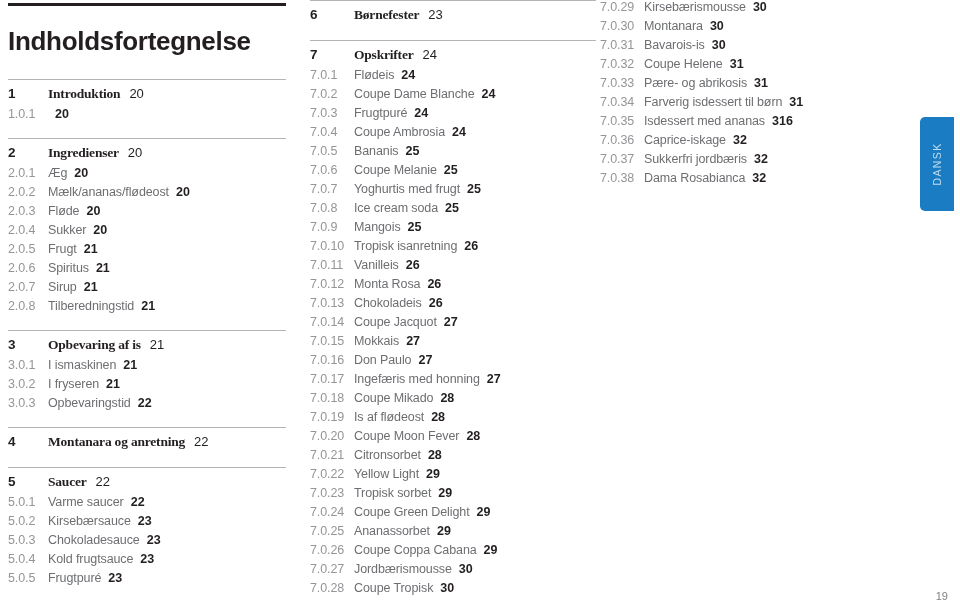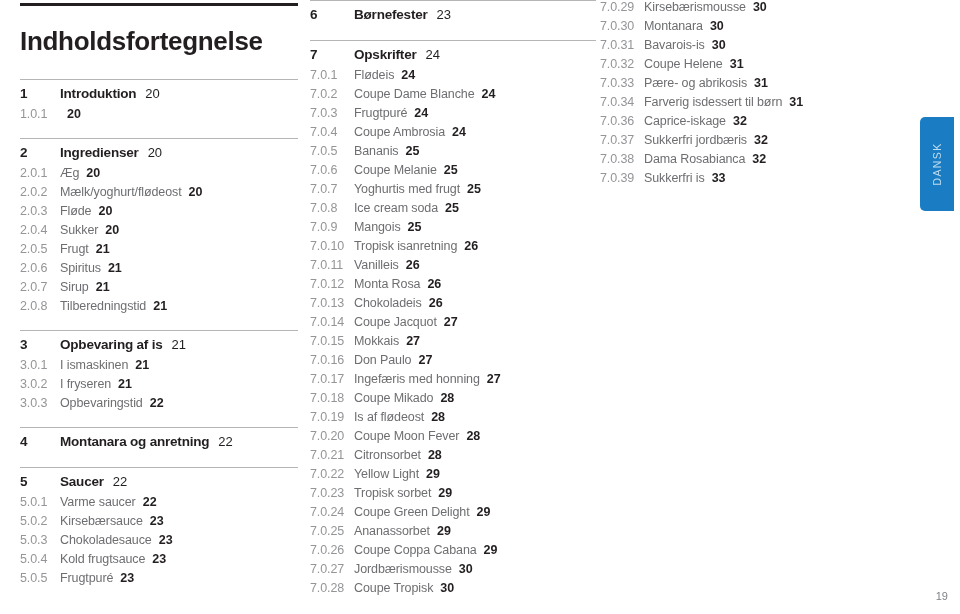--- a/index.html
+++ b/index.html
@@ -13,21 +13,21 @@
     position: relative;
     width: 960px; height: 614px;
     background: #ffffff;
   }
 
   
   .col {
     position: absolute;
     top: 0;
   }
-  #col-left   { left: 20px;   width: 278px; }
+  #col-left   { left: 8px;   width: 278px; }
   #col-mid    { left: 310px; width: 286px; }
   #col-right  { left: 600px; width: 282px; }
 
   
   .title-rule {
     height: 3px;
     background: #231f20;
     margin-top: 3px;
     margin-bottom: 20px;
   }
@@ -79,20 +79,21 @@
   .row.head .num {
     font-size: 13.5px;
     font-weight: bold;
     color: #231f20;
   }
   .row.head .ttl {
     font-size: 13.5px;
     font-weight: bold;
     color: #231f20;
     letter-spacing: -0.2px;
+    font-family: Liberation Serif, serif;
   }
   .row.head .pg {
     font-size: 13px;
     font-weight: normal;
     color: #231f20;
     margin-left: 9px;
   }
 
   
   #col-left  .row .num { width: 40px; }
@@ -162,21 +163,21 @@
             <span class="ttl">Ingredienser</span>
             <span class="pg">20</span>
           </div>
           <div class="row">
             <span class="num">2.0.1</span>
             <span class="ttl">Æg</span>
             <span class="pg">20</span>
           </div>
           <div class="row">
             <span class="num">2.0.2</span>
-            <span class="ttl">Mælk/yoghurt/flødeost</span>
+            <span class="ttl">Mælk/ananas/flødeost</span>
             <span class="pg">20</span>
           </div>
           <div class="row">
             <span class="num">2.0.3</span>
             <span class="ttl">Fløde</span>
             <span class="pg">20</span>
           </div>
           <div class="row">
             <span class="num">2.0.4</span>
             <span class="ttl">Sukker</span>
@@ -464,39 +465,39 @@
             <span class="num">7.0.33</span>
             <span class="ttl">Pære- og abrikosis</span>
             <span class="pg">31</span>
           </div>
           <div class="row">
             <span class="num">7.0.34</span>
             <span class="ttl">Farverig isdessert til børn</span>
             <span class="pg">31</span>
           </div>
           <div class="row">
+            <span class="num">7.0.35</span>
+            <span class="ttl">Isdessert med ananas</span>
+            <span class="pg">316</span>
+          </div>
+          <div class="row">
             <span class="num">7.0.36</span>
             <span class="ttl">Caprice-iskage</span>
             <span class="pg">32</span>
           </div>
           <div class="row">
             <span class="num">7.0.37</span>
             <span class="ttl">Sukkerfri jordbæris</span>
             <span class="pg">32</span>
           </div>
           <div class="row">
             <span class="num">7.0.38</span>
             <span class="ttl">Dama Rosabianca</span>
             <span class="pg">32</span>
           </div>
-          <div class="row">
-            <span class="num">7.0.39</span>
-            <span class="ttl">Sukkerfri is</span>
-            <span class="pg">33</span>
-          </div>
         </div>
       </div>
   </div>
 
   <div id="dansk-tab">
     <span class="label">DANSK</span>
   </div>
 
   <div id="folio">19</div>
 

